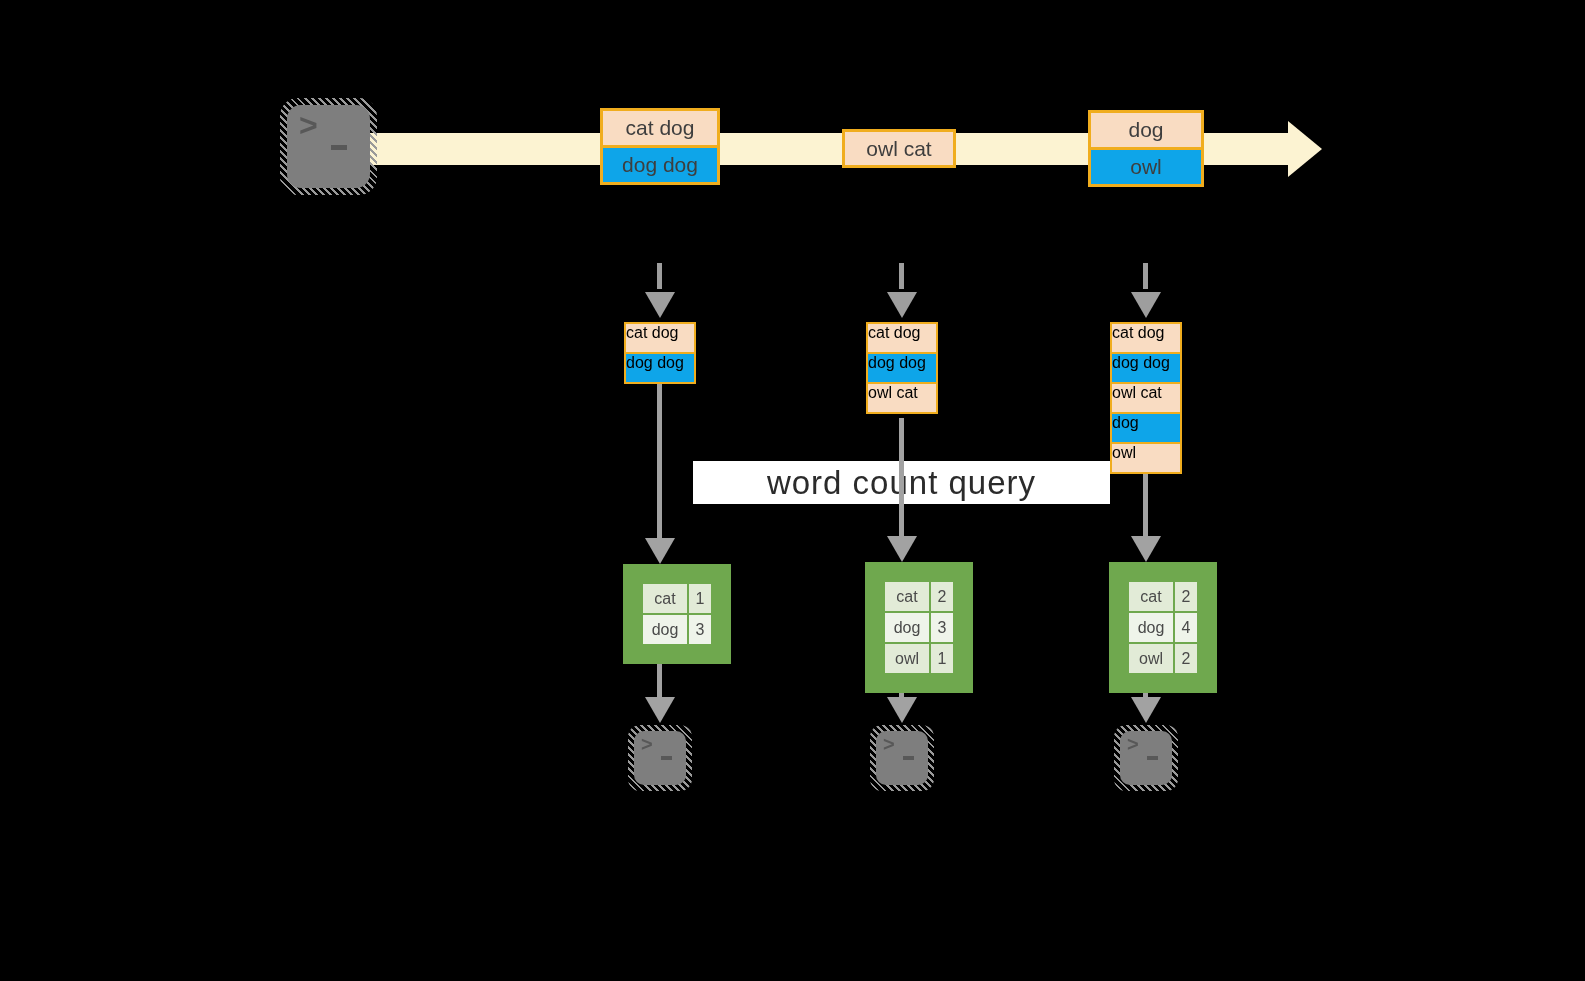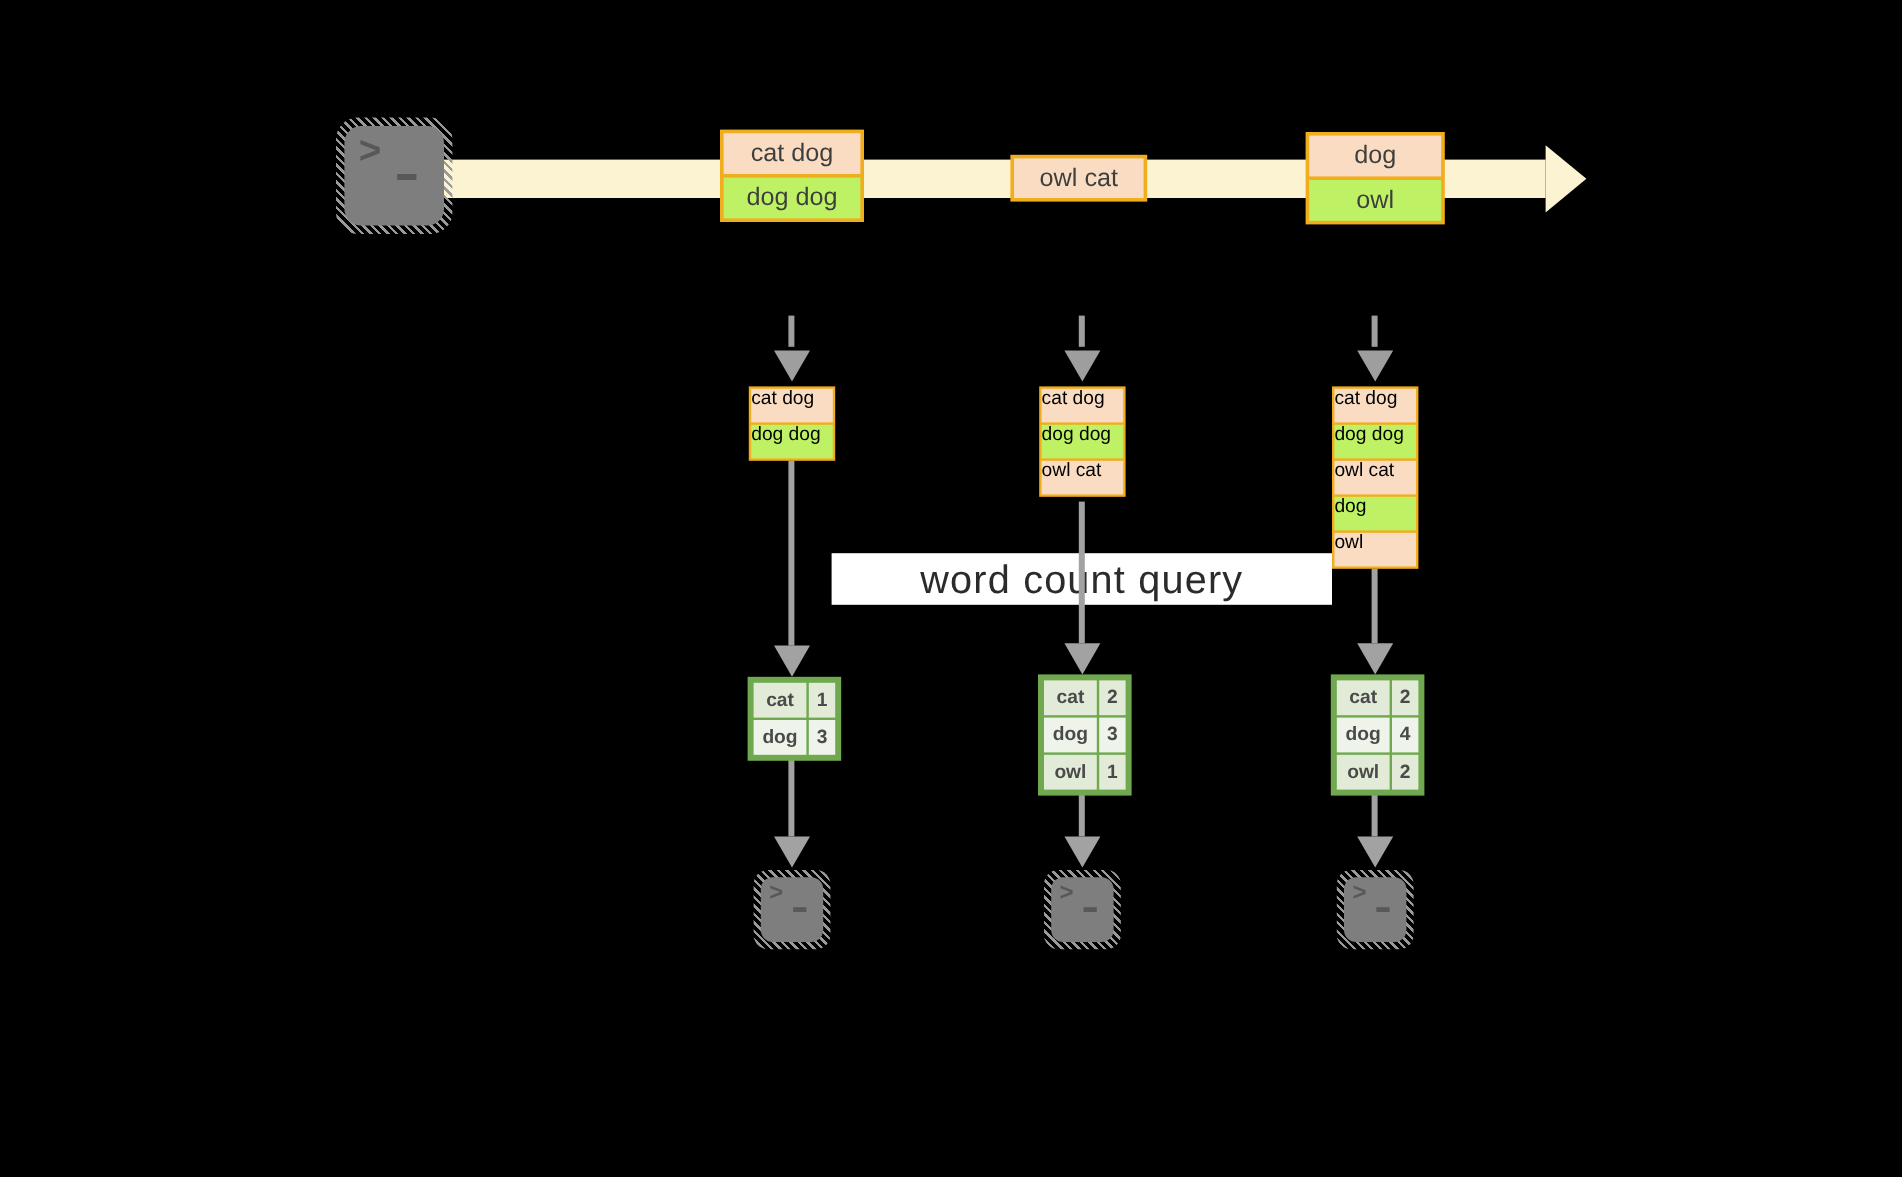--- a/index.html
+++ b/index.html
@@ -18,35 +18,35 @@
 
   
   .token-box {
     position:absolute; background:#F0AD1E; display:grid; gap:3px; padding:3px; z-index:2;
   }
   .token-box .cell {
     display:flex; align-items:center; justify-content:center;
     color:#3E3E3E;
   }
   .cell.dark  { background:#F9DCC2; }
-  .cell.light { background:#bef264; }
+  .cell.light { background:#0ea5e9; }
   .big-cell   { height:34px; font-size:21px; }
   .big1-cell  { height:33px; font-size:21px; }
   .small-cell { height:28px; font-size:16px; }
 
   
   .state-list {
     position:absolute; background:#F0AD1E; display:grid; gap:2px; padding:2px;
     width:68px; z-index:5;
   }
 
   
   .count-table {
     position:absolute; background:#6FA84E; display:grid;
-    grid-template-columns:44px 22px; gap:2px; padding:5px; z-index:5;font-weight:bold;
+    grid-template-columns:44px 22px; gap:2px; padding:20px; z-index:5;
   }
   .count-table .ccell {
     height:29px; display:flex; align-items:center; justify-content:center;
     font-size:16px; color:#4A4A4A;
   }
   .ccell.gdark  { background:#E2EBD7; }
   .ccell.glight { background:#EFF4EA; }
 
   
   .stem { position:absolute; width:5px; background:#A2A2A2; z-index:4; }

